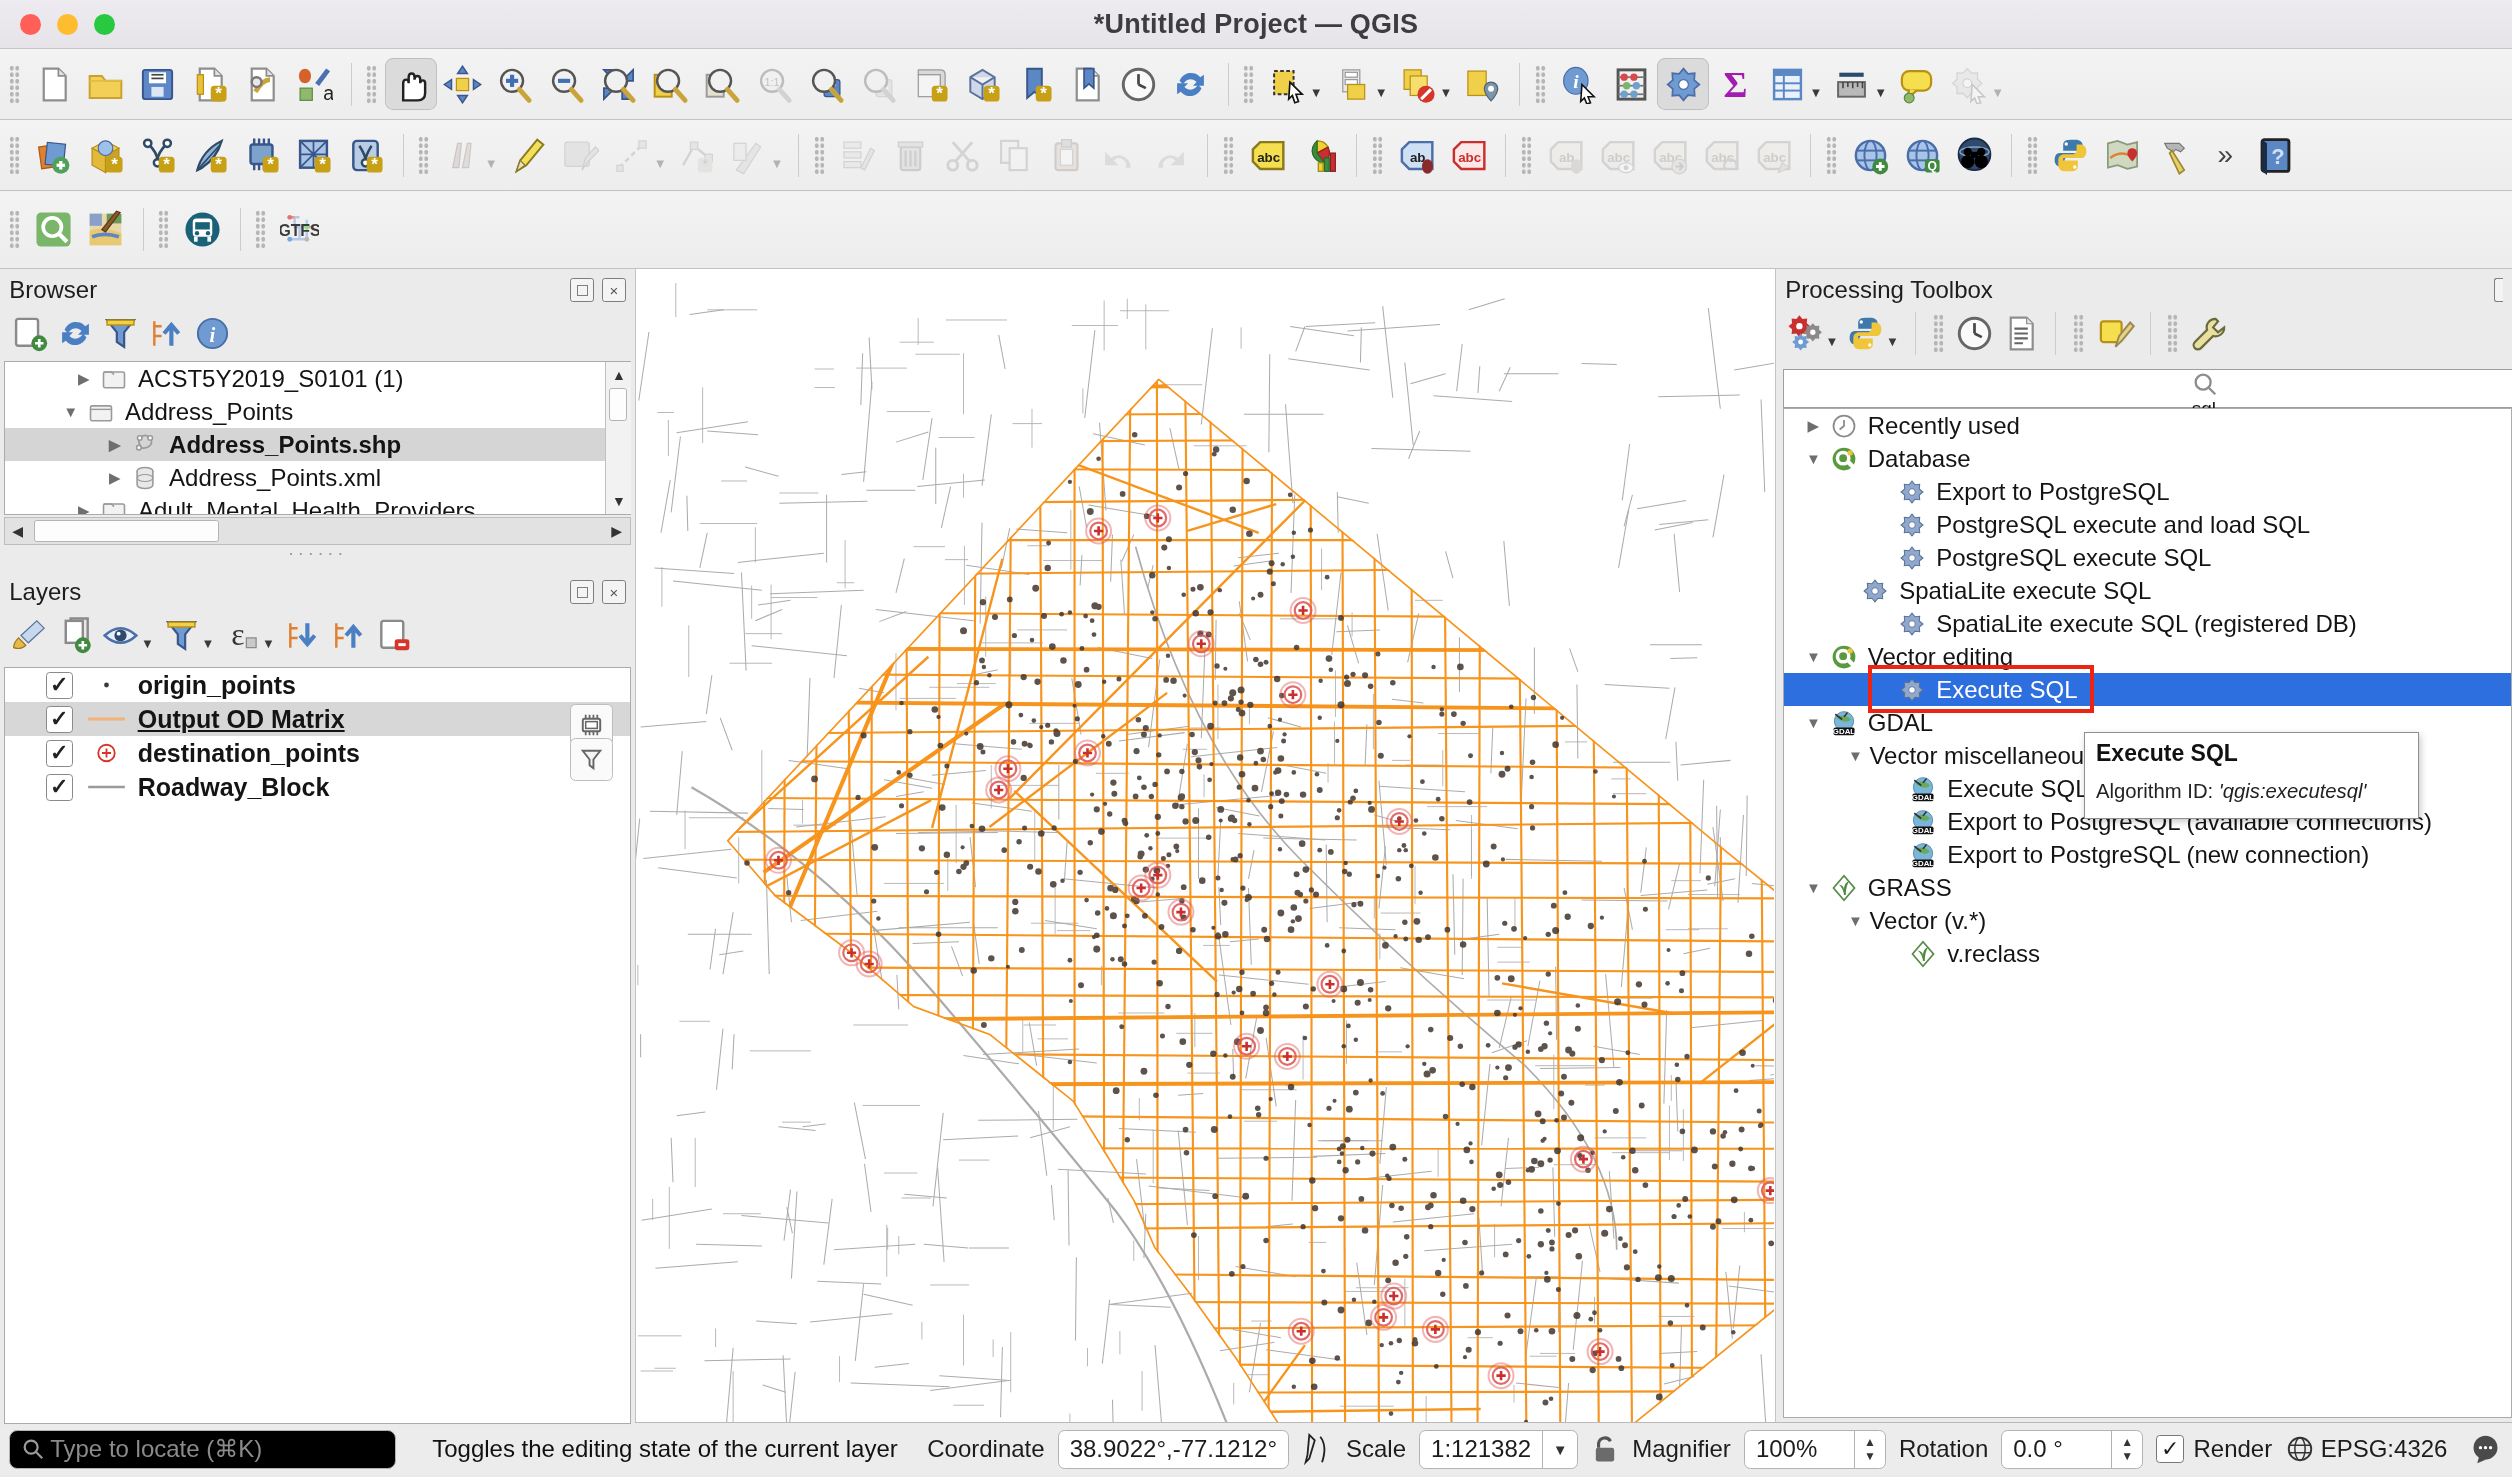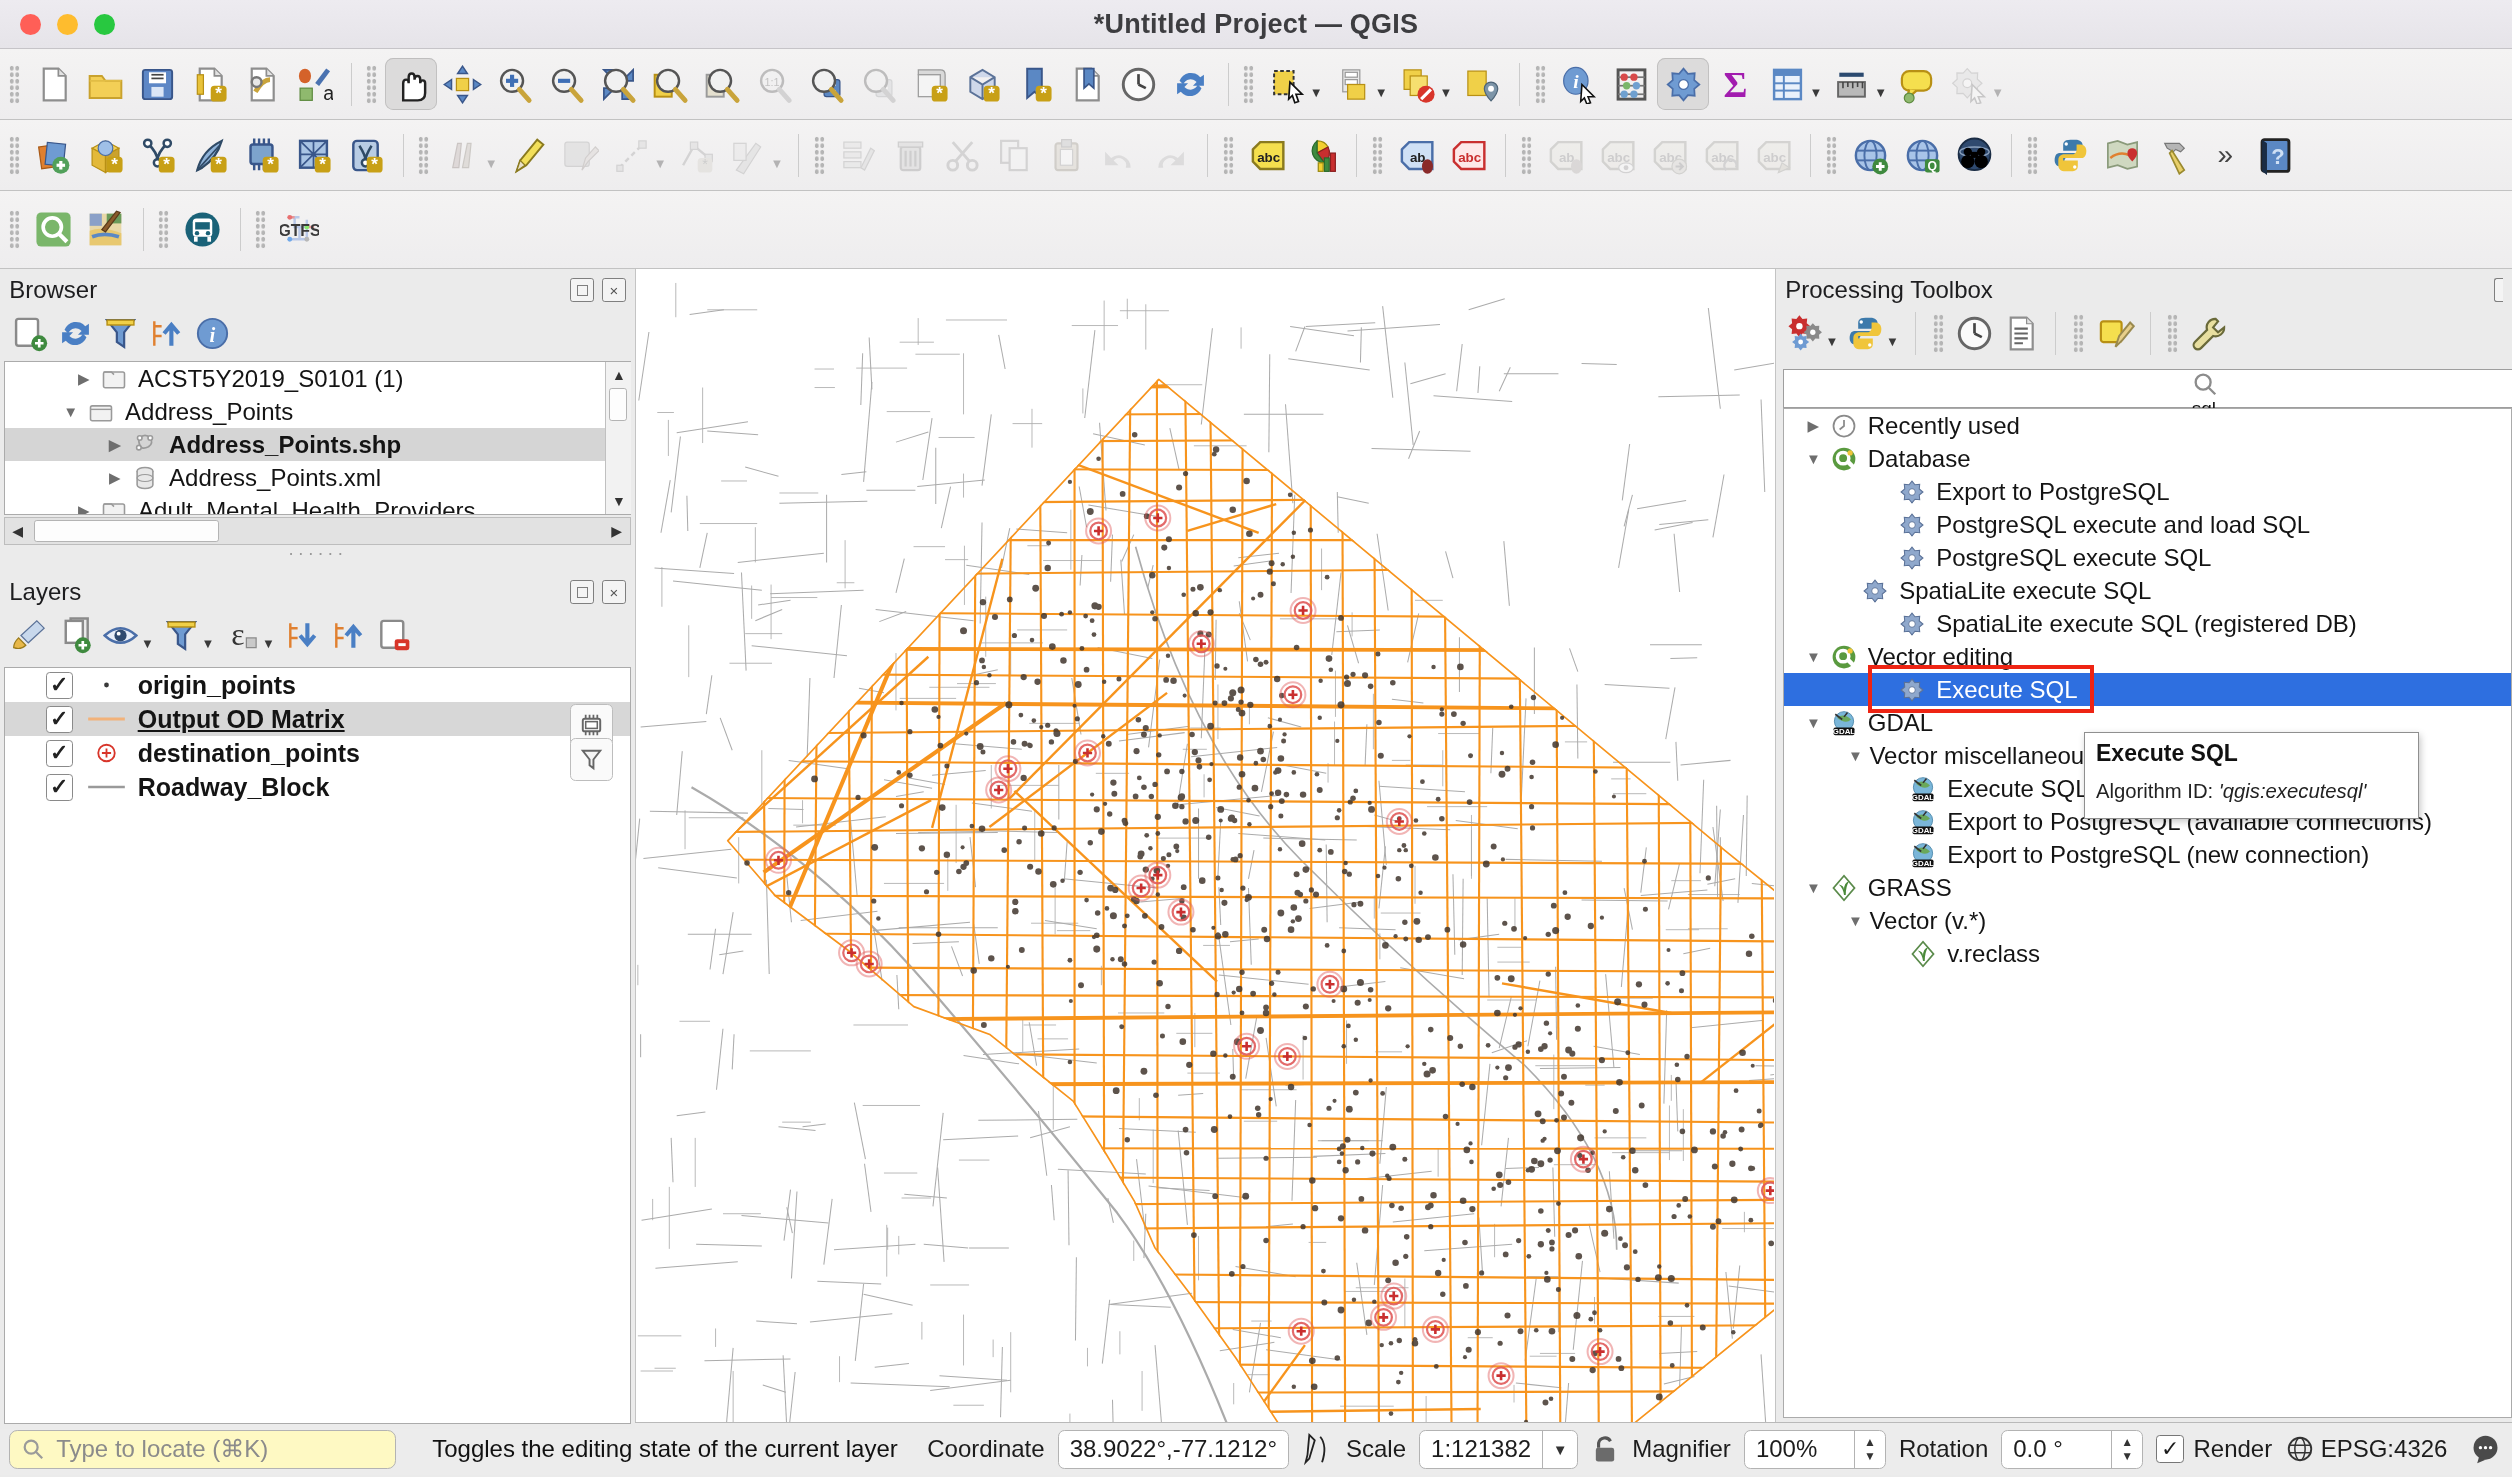--- a/index.html
+++ b/index.html
@@ -61,21 +61,21 @@
   
   #tooltip { position:absolute; left:308px; top:463px; width:335px; height:87px; background:#ffffff; border:0.9px solid #8f8f8f; box-shadow:1.8px 2.8px 7.4px rgba(0,0,0,.25); padding:7.4px 11px; z-index:30; }
   #tooltip .tt1 { font-size:23px; font-weight:bold; color:#111; }
   #tooltip .tt2 { font-size:20.3px; color:#222; margin-top:13px; }
   #tooltip .tt2 i { font-style:italic; }
   
   #annot { position:absolute; left:92px; top:396px; width:226px; height:48px; border:4.6px solid #ee2413; z-index:20; }
   
   #statusbar { height:53px; background:#ececec; border-top:0.9px solid #b9b9b9; display:flex; align-items:center; font-size:24px; color:#1c1c1c; padding:0 9.2px; gap:13px; }
   .sbox { background:#fff; border:0.9px solid #b3b3b3; border-radius:6.5px; height:39px; display:flex; align-items:center; padding:0 11px; }
-  #locate { width:387px; color:#8b8b8b; gap:11px; border-radius:8.3px; background:#fef9c3; }
+  #locate { width:387px; color:#8b8b8b; gap:5px; border-radius:8.3px; background:#000000; }
   .spin { padding:0; }
   .spin .val { padding:0 11px; min-width:109px; }
   .spincol { width:31px; height:39px; border-left:0.9px solid #b3b3b3; display:flex; flex-direction:column; align-items:center; justify-content:center; font-size:12px; color:#333; line-height:14px; }
   .combo-arrow { width:35px; height:39px; border-left:0.9px solid #b3b3b3; display:flex; align-items:center; justify-content:center; font-size:15px; color:#333; }
   .sb-label { color:#1c1c1c; }
   .sb-msg { color:#111; }
   .sb-check { width:28px; height:28px; border:1.8px solid #777; border-radius:3.7px; background:#fff; font-size:22px; display:flex; align-items:center; justify-content:center; }
   svg { display:block; }
 </style>
 </head>

